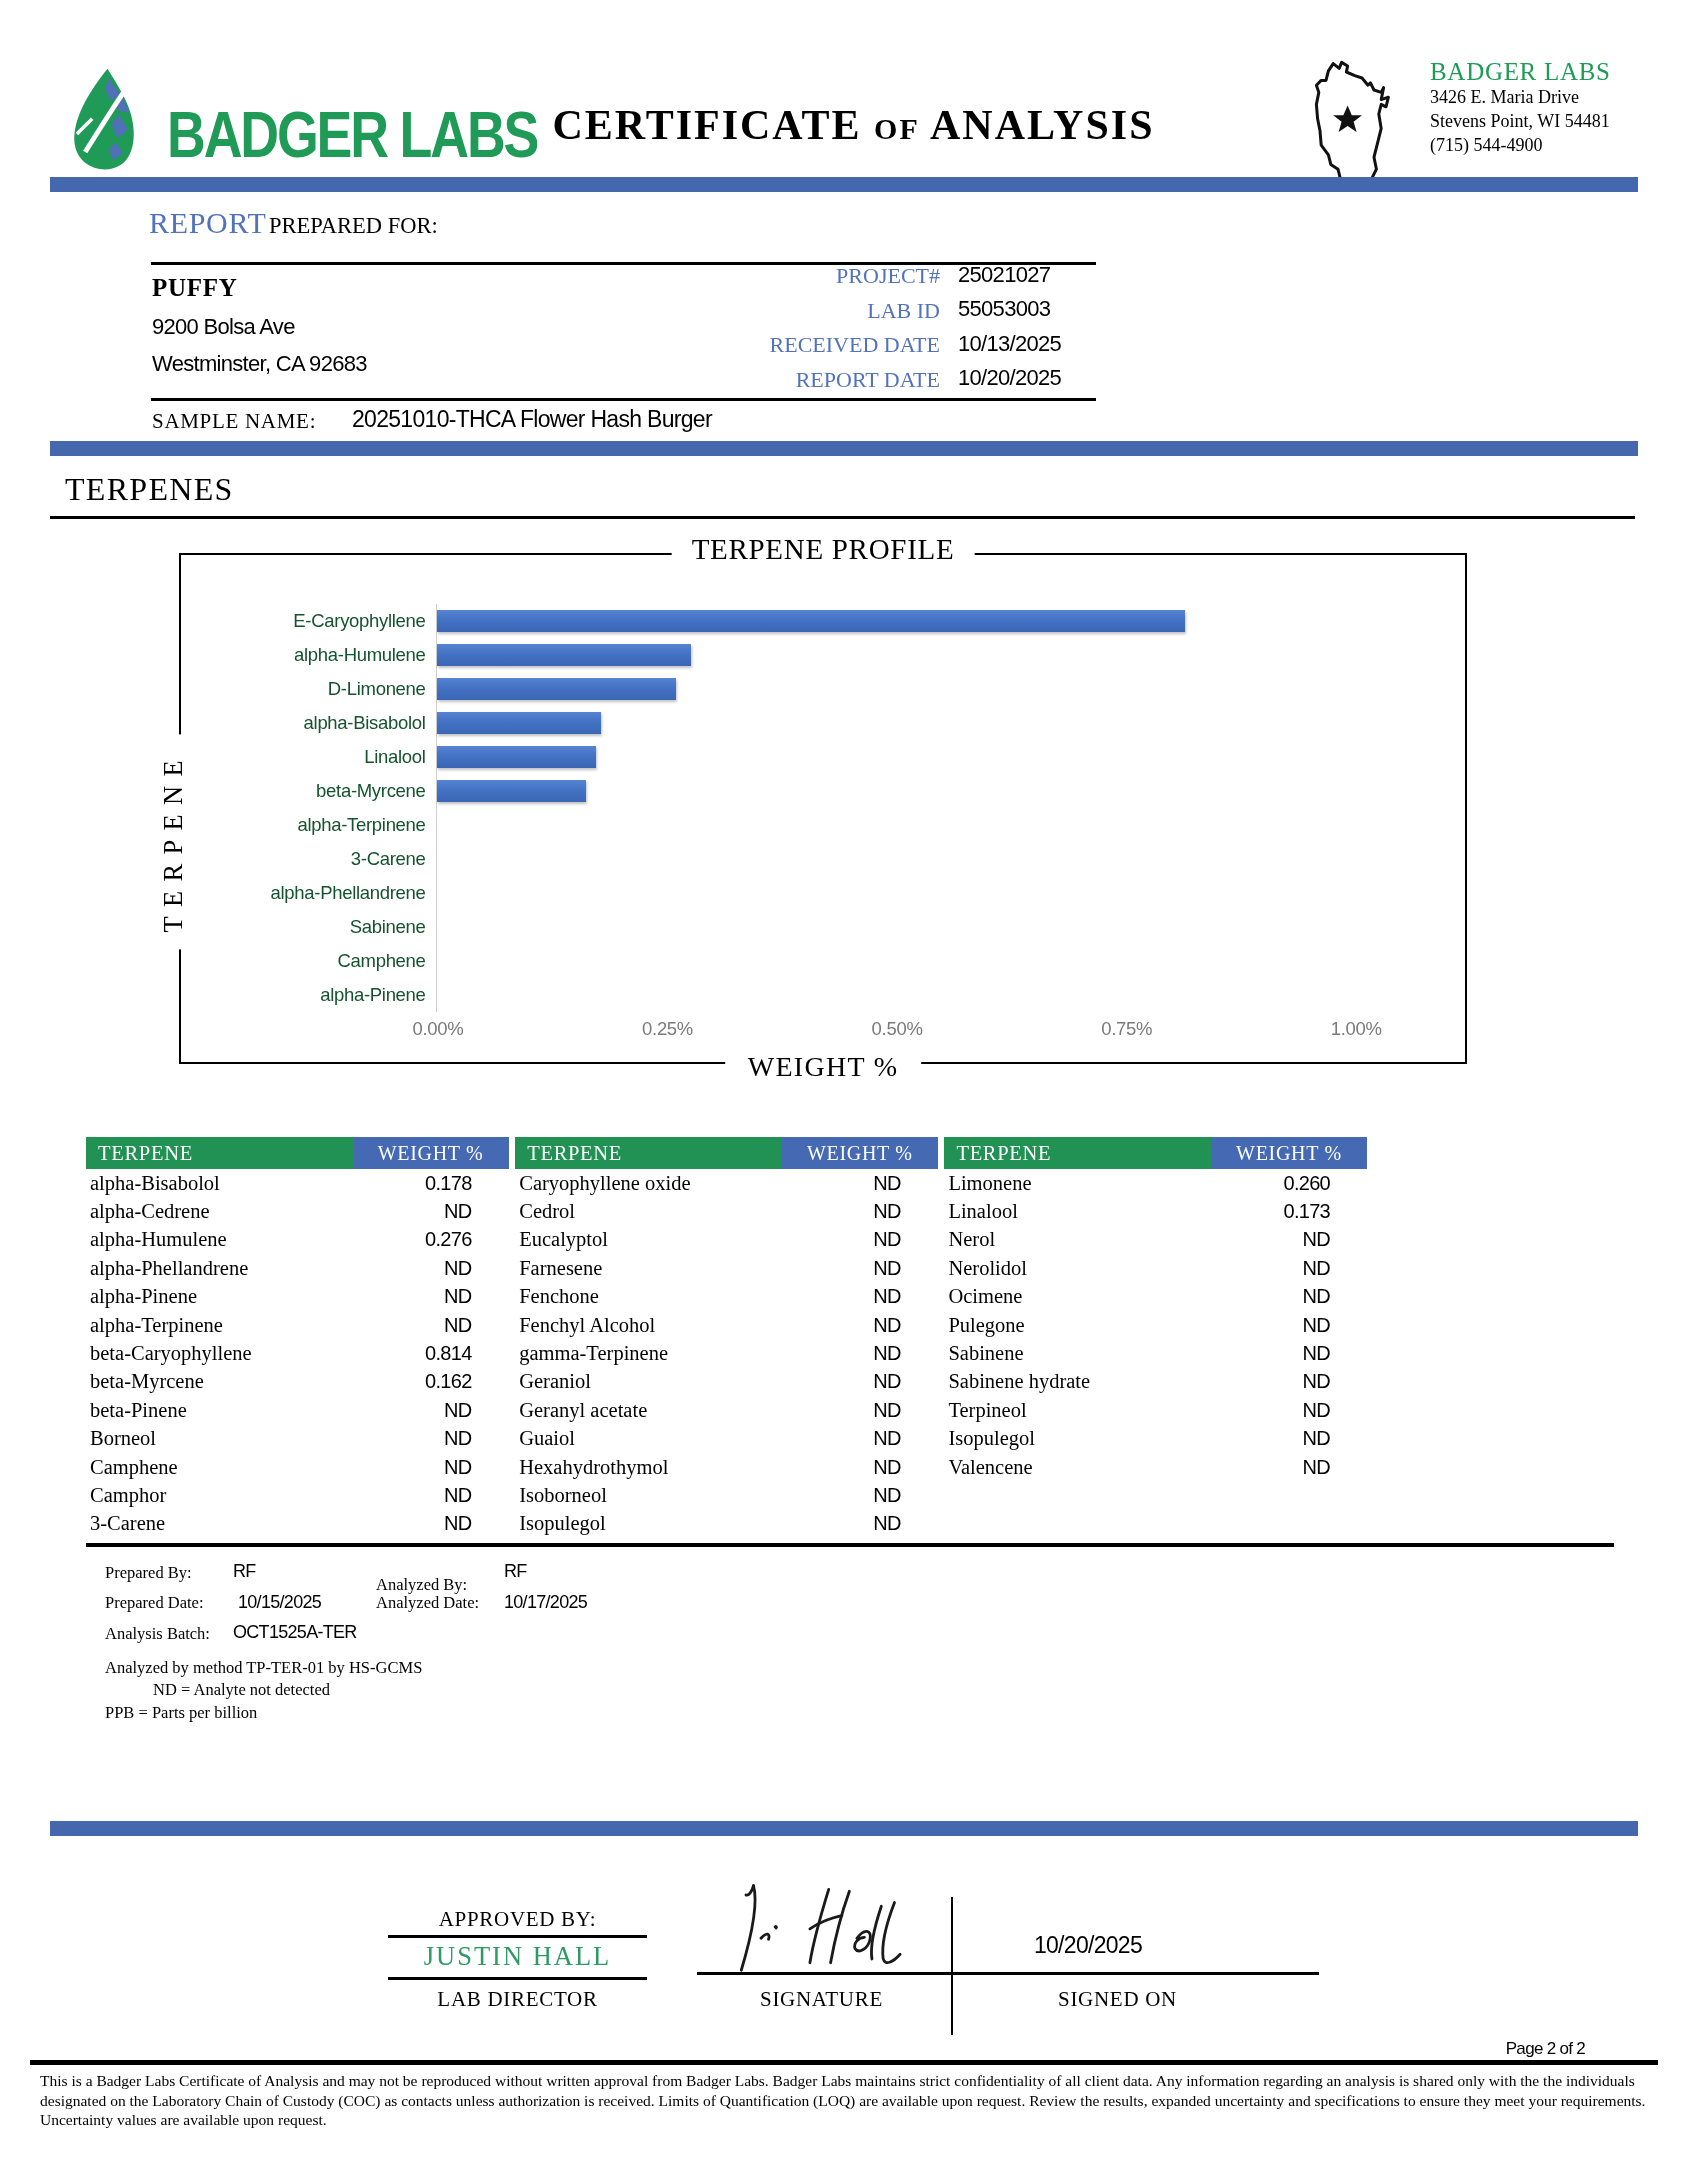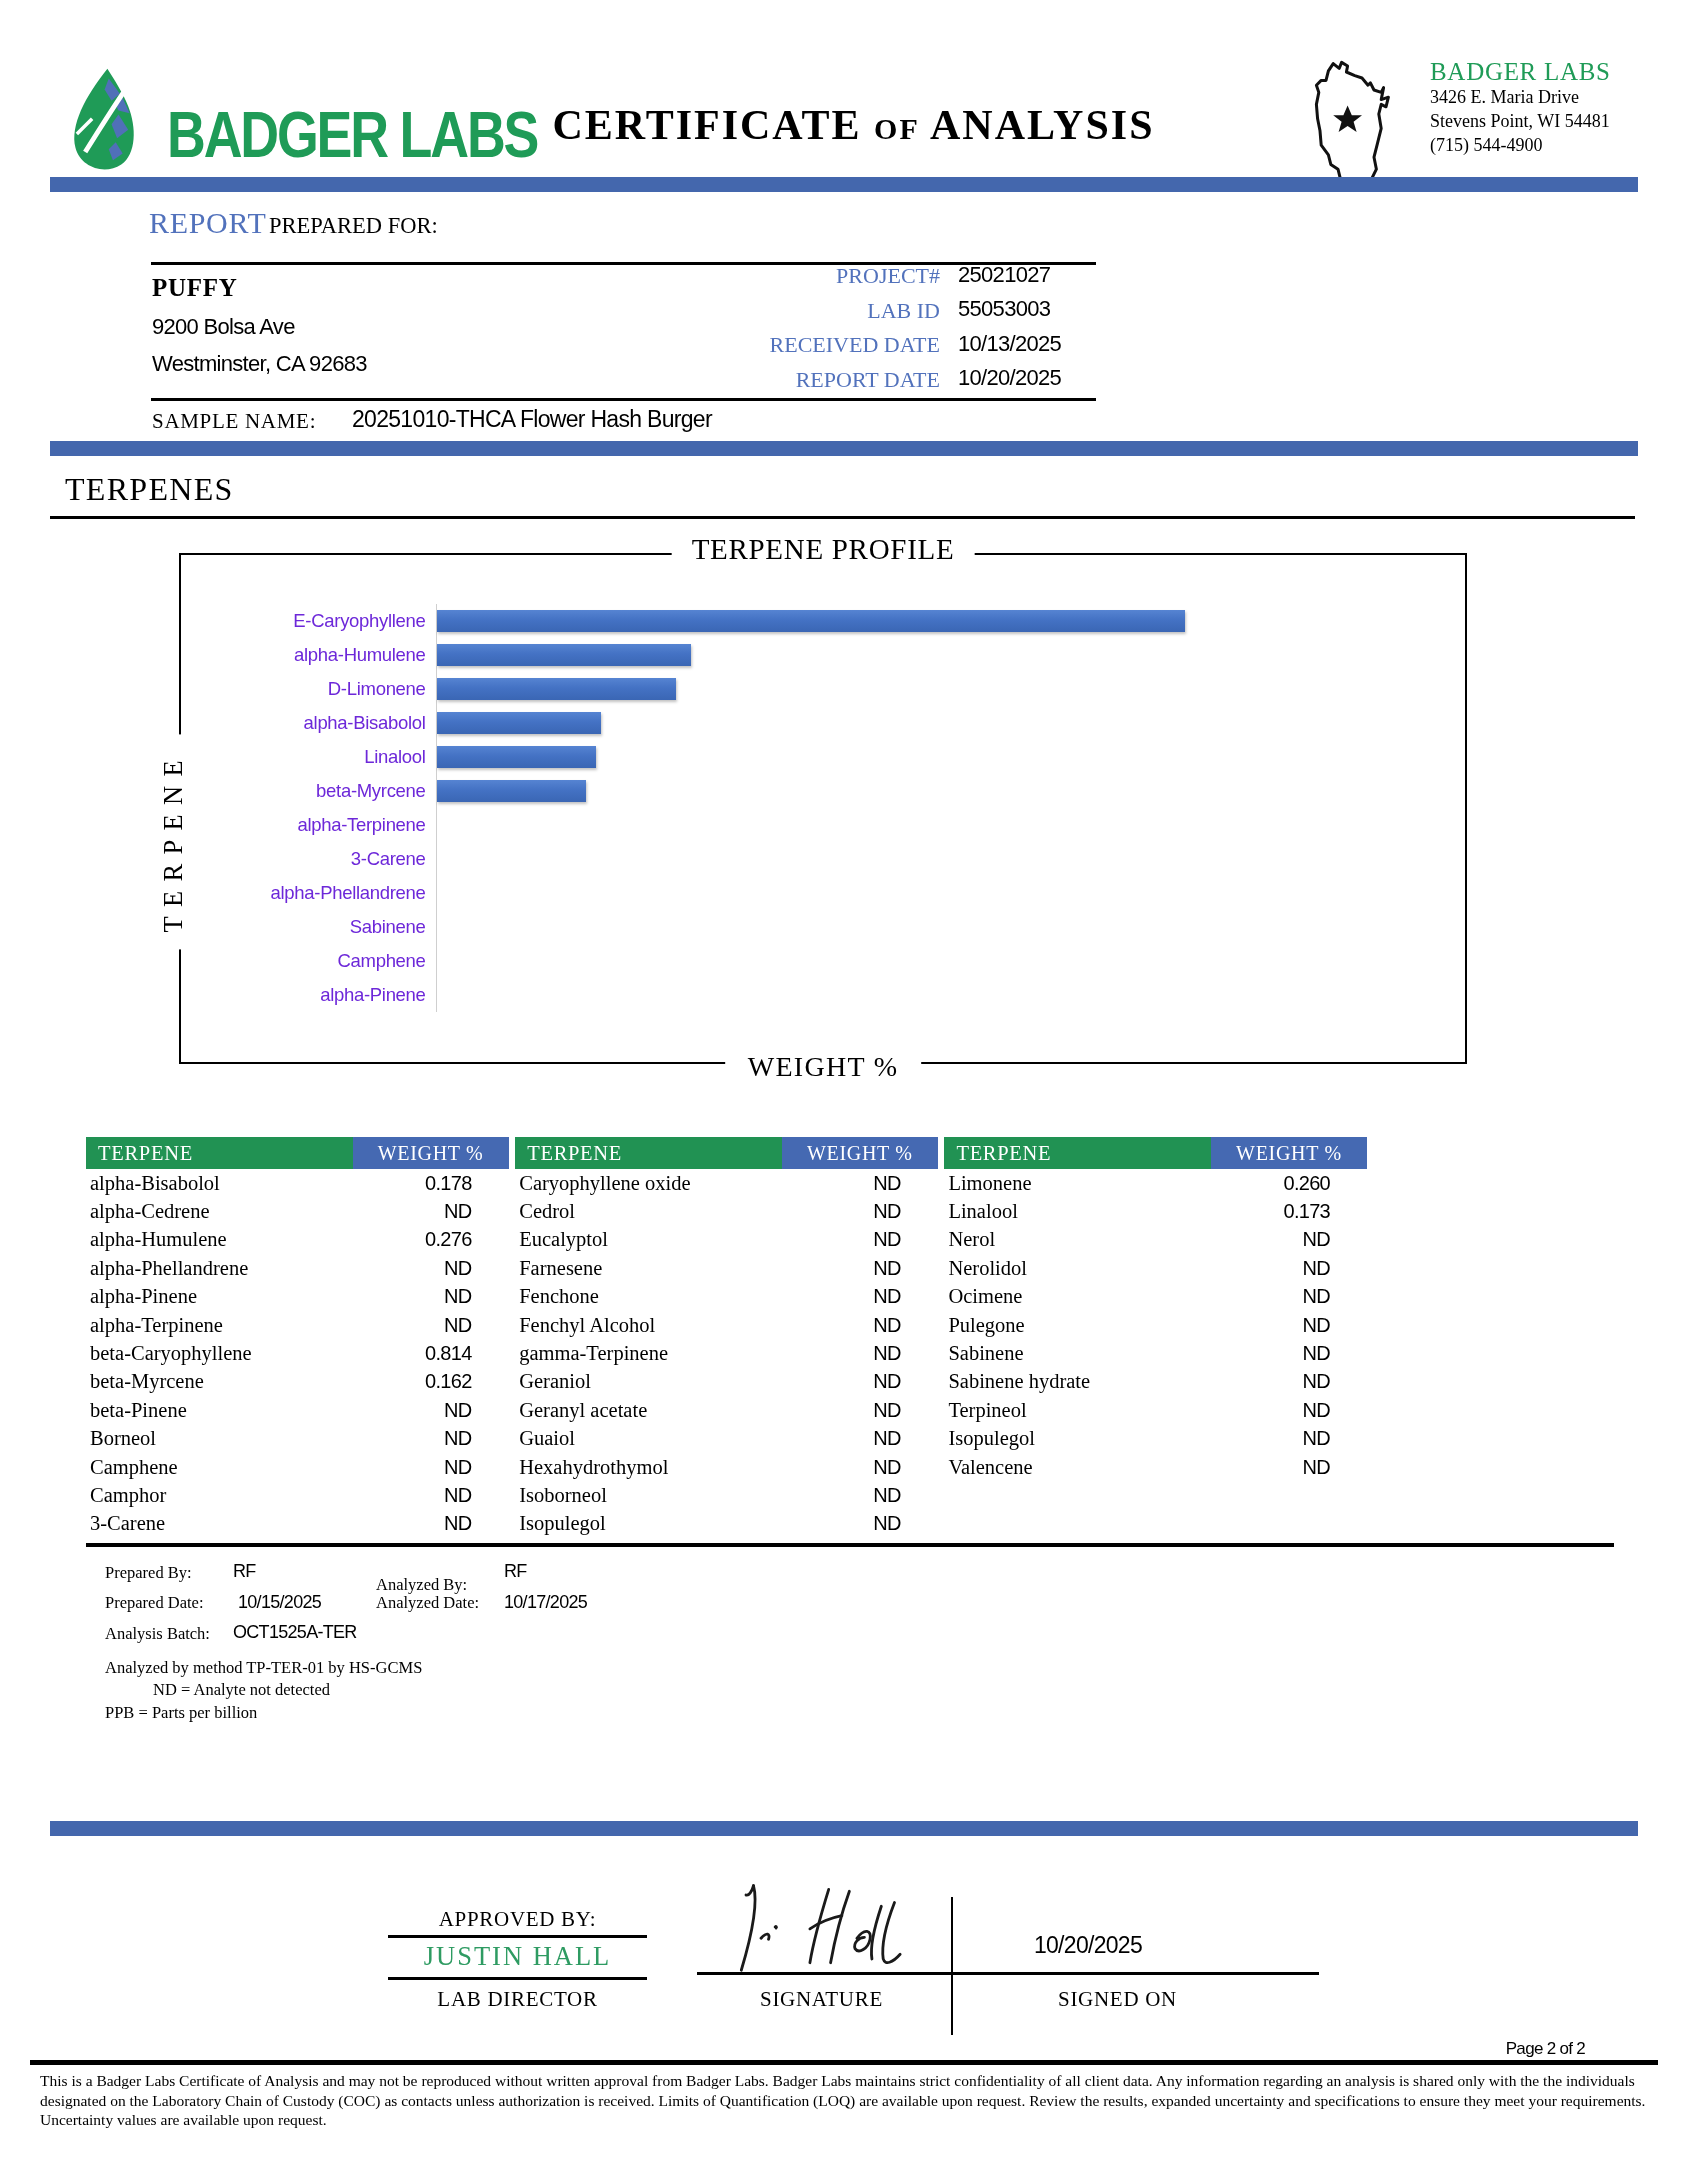--- a/index.html
+++ b/index.html
@@ -37,21 +37,21 @@
   .chart-box{left:179px;top:553px;width:1288px;height:511px;border:2.6px solid #000;box-sizing:border-box;}
   .chart-title{position:absolute;top:-22.5px;left:50%;transform:translateX(-50%);background:#fff;
                padding:0 20px;font-size:29px;letter-spacing:0.7px;white-space:nowrap;}
   .chart-ylab{position:absolute;left:-24px;top:179px;background:#fff;padding:17px 1.3px;
               writing-mode:vertical-rl;transform:rotate(180deg);font-size:26.5px;letter-spacing:9.3px;}
   .chart-xlab{position:absolute;bottom:-21px;left:50%;transform:translateX(-50%);background:#fff;
               padding:0 22.5px;font-size:28px;letter-spacing:1.3px;white-space:nowrap;}
   .chart-inner{position:absolute;left:6.6px;top:49px;right:17px;}
   .crow{display:flex;align-items:center;height:34px;}
   .clabel{width:238px;text-align:right;padding-right:10.6px;font-family:"Liberation Sans",sans-serif;
-          font-size:18.5px;color:#6d28d9;letter-spacing:-0.3px;white-space:nowrap;}
+          font-size:18.5px;color:#14532d;letter-spacing:-0.3px;white-space:nowrap;}
   .ctrack{flex:1;height:100%;position:relative;border-left:1.3px solid #cfcfcf;display:flex;align-items:center;}
   .cbar{height:22.5px;background:linear-gradient(180deg,#5684d2 0%,#4472c4 45%,#3a66b4 100%);
         box-shadow:1.3px 2px 2.6px rgba(120,120,120,.45);}
   .xticks{position:absolute;left:257px;right:17px;top:463px;height:26.5px;}
   .ctick{position:absolute;transform:translateX(-50%);font-family:"Liberation Sans",sans-serif;
          font-size:18.5px;color:#7a7a7a;letter-spacing:-0.3px;}
 
   
   .terp-table{left:86px;top:1137px;width:1281px;display:flex;gap:6.6px;}
   .tgroup{flex:1;}
@@ -196,20 +196,27 @@
             <div class="ctrack"></div>
           </div>
           <div class="crow">
             <span class="clabel">Camphene</span>
             <div class="ctrack"></div>
           </div>
           <div class="crow">
             <span class="clabel">alpha-Pinene</span>
             <div class="ctrack"></div>
           </div>
+        </div>
+      <div class="xticks">
+          <span class="ctick" style="left: 0%;">0.00%</span>
+          <span class="ctick" style="left: 22.7273%;">0.25%</span>
+          <span class="ctick" style="left: 45.4545%;">0.50%</span>
+          <span class="ctick" style="left: 68.1818%;">0.75%</span>
+          <span class="ctick" style="left: 90.9091%;">1.00%</span>
         </div>
       <div class="chart-xlab">WEIGHT %</div>
     </div>
 
     <div class="abs terp-table">
       <div class="tgroup">
         <div class="thead">
           <div class="th-terp">TERPENE</div>
           <div class="th-wt">WEIGHT %</div>
         </div>

